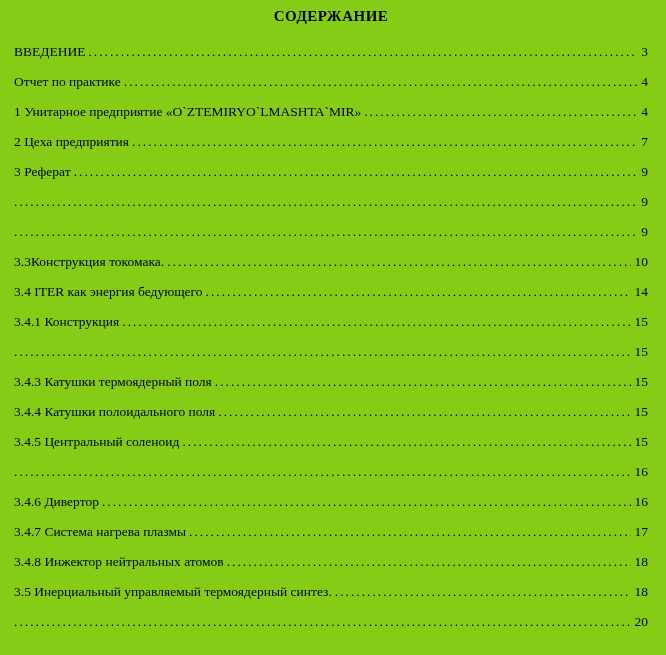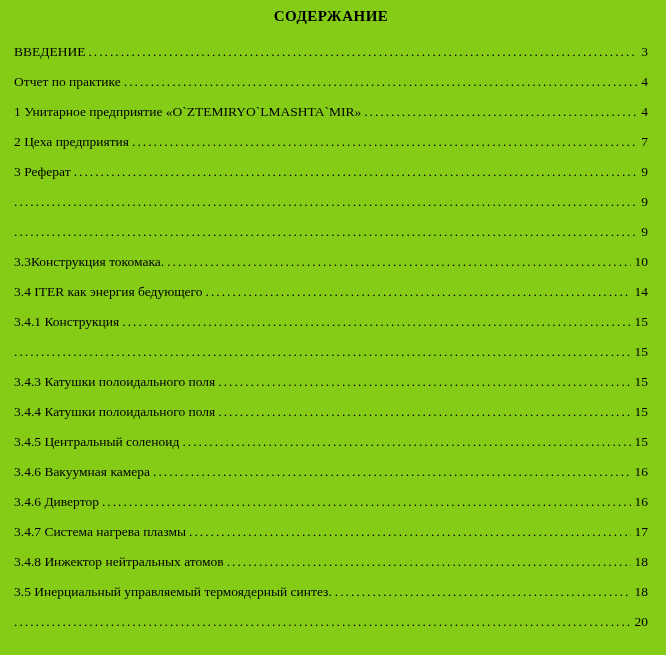--- a/index.html
+++ b/index.html
@@ -114,39 +114,38 @@
     <span class="toc-dots">............................................................................................................................................................................................................................</span>
     <span class="toc-page">15</span>
   </div>
 
   <div class="toc-row">
     <span class="toc-dots">............................................................................................................................................................................................................................</span>
     <span class="toc-page">15</span>
   </div>
 
   <div class="toc-row">
-    <span class="toc-label">3.4.3 Катушки полоидального поля</span>
+    <span class="toc-label">3.4.3 Катушки термоядерный поля</span>
     <span class="toc-dots">............................................................................................................................................................................................................................</span>
     <span class="toc-page">15</span>
   </div>
 
   <div class="toc-row">
     <span class="toc-label">3.4.4 Катушки полоидального поля</span>
     <span class="toc-dots">............................................................................................................................................................................................................................</span>
     <span class="toc-page">15</span>
   </div>
 
   <div class="toc-row">
     <span class="toc-label">3.4.5 Центральный соленоид</span>
     <span class="toc-dots">............................................................................................................................................................................................................................</span>
     <span class="toc-page">15</span>
   </div>
 
   <div class="toc-row">
-    <span class="toc-label">3.4.6 Вакуумная камера</span>
     <span class="toc-dots">............................................................................................................................................................................................................................</span>
     <span class="toc-page">16</span>
   </div>
 
   <div class="toc-row">
     <span class="toc-label">3.4.6 Дивертор</span>
     <span class="toc-dots">............................................................................................................................................................................................................................</span>
     <span class="toc-page">16</span>
   </div>
 

